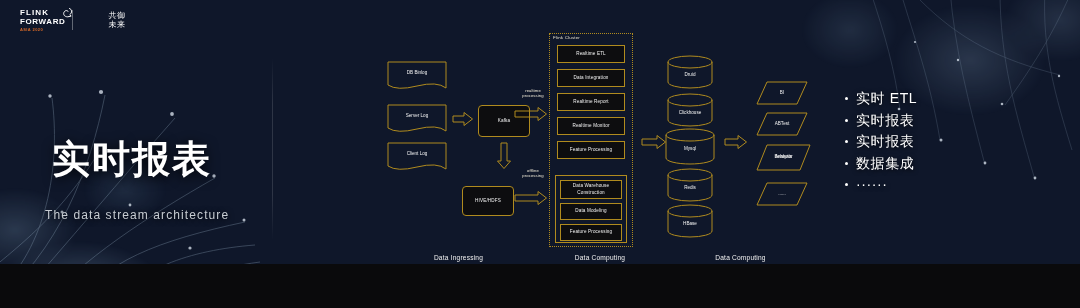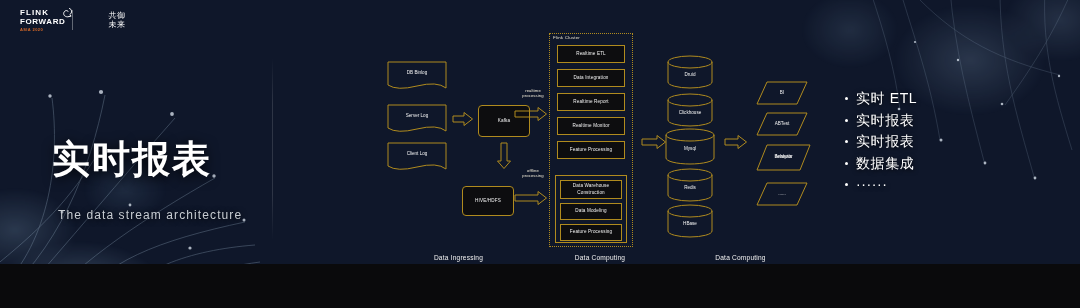--- a/index.html
+++ b/index.html
@@ -58,21 +58,21 @@
   .tr-hash { color:#e8641f; font-size:11px; }
   .tr-b { font-size:11px; letter-spacing:1.4px; color:#cfd6dd; opacity:.88; }
 
   
   .title-main {
     position:absolute; left:52px; top:134px;
     font-size:38px; font-weight:bold; letter-spacing:2px; color:#fff;
     text-shadow:0 2px 12px rgba(0,0,0,.9);
   }
   .title-sub {
-    position:absolute; left:58px; top:208px;
+    position:absolute; left:45px; top:208px;
     font-size:12px; letter-spacing:1.1px; color:#c7ccd2;
     text-shadow:0 1px 6px rgba(0,0,0,.9);
   }
 
   
   #diagram { position:absolute; left:0; top:0; width:1080px; height:308px; }
   .node {
     position:absolute;
     border:1px solid #b08b1e;
     display:flex; align-items:center; justify-content:center;

